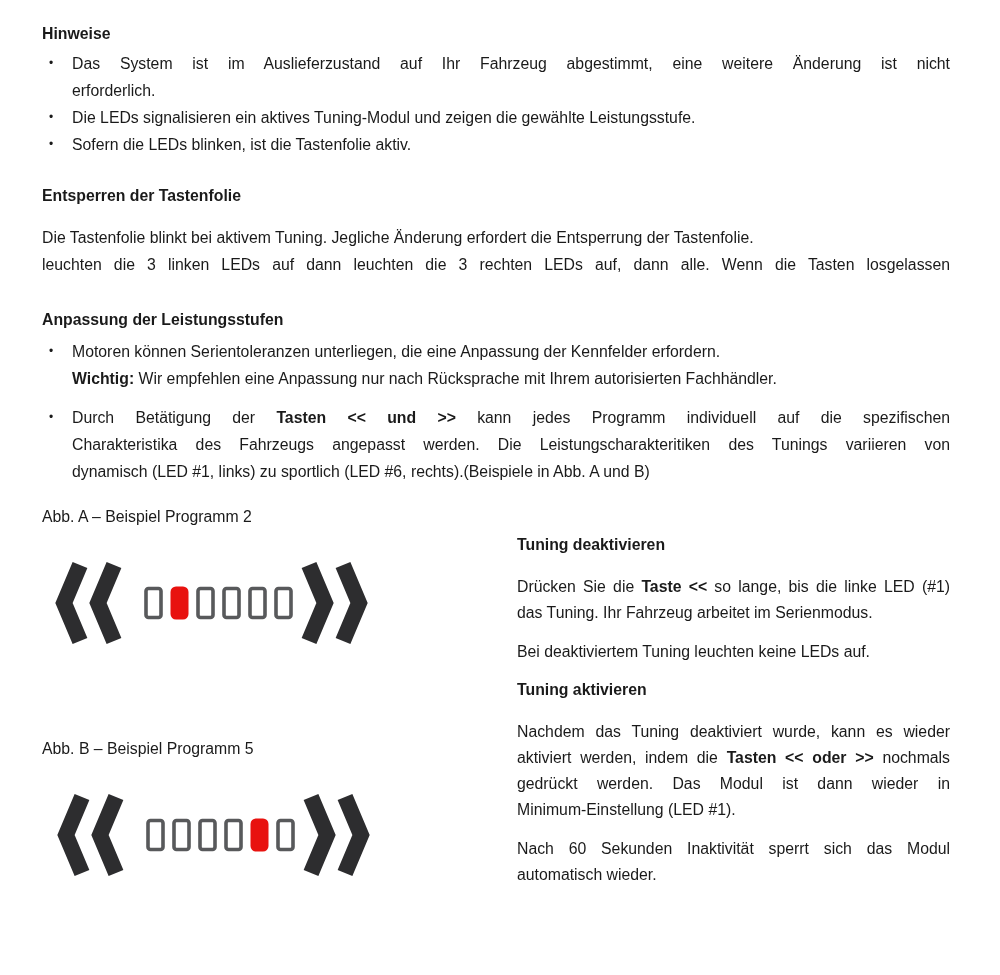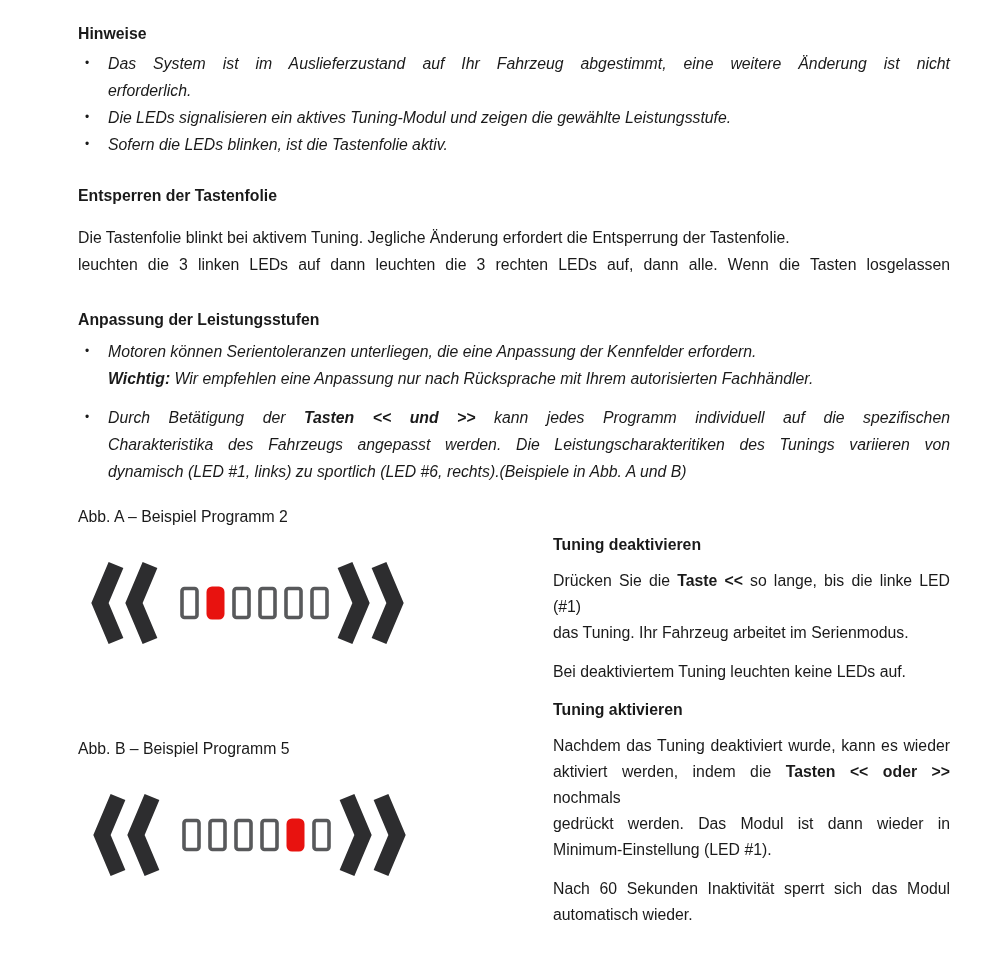--- a/index.html
+++ b/index.html
@@ -1,49 +1,49 @@
 <!DOCTYPE html>
 <html lang="de" style="--bg: #ffffff; --text: #1a1a1a;"><head>
 <meta charset="utf-8">
 <style>
   html,body { margin:0; padding:0; background:#ffffff; }
   .page {
     position:relative;
     width:1000px; height:975px;
     box-sizing:border-box;
-    padding:22px 50px 0 78px;
+    padding:22px 50px 0 42px;
     overflow:hidden;
     background:var(--bg,#ffffff);
     color:var(--text,#1a1a1a);
     font-family:"Liberation Sans", sans-serif;
     font-size:15.8px;
     line-height:27px;
   }
   .h { font-weight:bold; line-height:24px; }
   .b { font-weight:bold; }
   .line { min-height:27px; }
   .line.j { text-align:justify; text-align-last:justify; }
   .bullets { margin-top:4px; }
   .li { display:flex; }
   .bullet { flex:0 0 30px; width:30px; font-size:12px; line-height:27px; padding-left:7px; box-sizing:border-box; }
-  .btext { flex:1; min-width:0;font-style:italic; }
+  .btext { flex:1; min-width:0; }
   #ent-h  { margin-top:26px; }
   #ent-p  { margin-top:16px; }
   #anp-h  { margin-top:30px; }
   #anp-list { margin-top:6px; }
   #anp-list .li + .li { margin-top:12px; }
   .twocol { display:flex; margin-top:20px;gap:42px; }
   .leftcol  { flex:0 0 433px; width:433px; }
   .rightcol { flex:1; min-width:0; padding-top:28px; }
   .rightcol .line { min-height:26px; line-height:26px; }
   .caption { line-height:24px; }
   .caption.cb { margin-top:88px; }
   .graphic { margin:28px 0 0 12px; height:92px; }
   .graphic.gb { margin-left:14px; }
-  .para.rp   { margin-top:11px; }
+  .para.rp   { margin-top:17px; }
   .para.rp2  { margin-top:13px; }
   .h.hm      { margin-top:13px; }
 </style>
 </head>
 <body>
 
 <div class="page">
 
   <div class="h" id="hin-h">Hinweise</div>
   <div class="bullets" id="hin-list">

